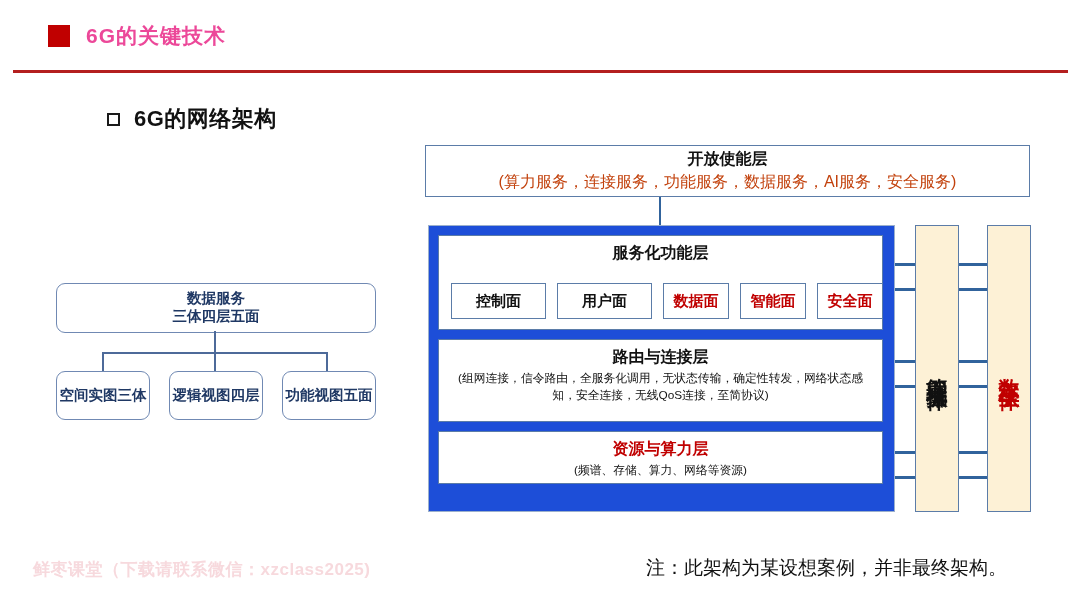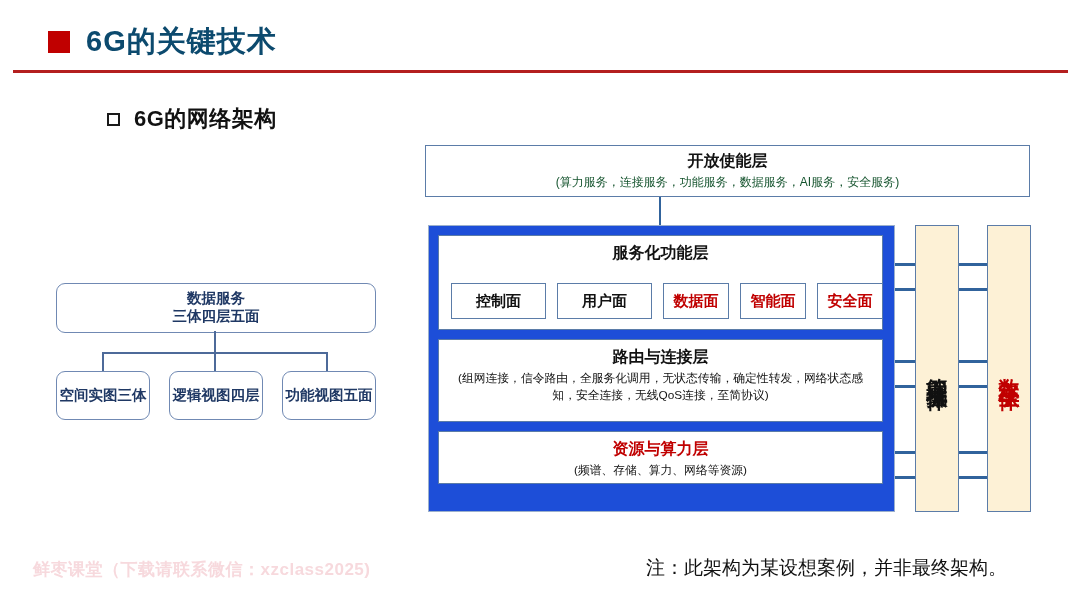--- a/index.html
+++ b/index.html
@@ -6,21 +6,21 @@
   body{
     width:1080px;height:608px;background:#ffffff;overflow:hidden;
     font-family:"Liberation Sans","DejaVu Sans",sans-serif;
     position:relative;
   }
   .slide{position:absolute;inset:0;}
 
   
   .hdr{position:absolute;left:48px;top:22px;display:flex;align-items:center;gap:16px;}
   .hdr-sq{width:22px;height:22px;background:#c00000;}
-  .hdr-txt{font-size:29px;font-weight:bold;color:#0c4a6e;letter-spacing:1px;}
+  .hdr-txt{font-size:21px;font-weight:bold;color:#ec4899;letter-spacing:1px;}
   .hdr-rule{position:absolute;left:13px;top:70px;width:1055px;height:3px;background:#b41f1f;}
 
   .sub{position:absolute;left:63px;top:104px;display:flex;align-items:center;gap:14px;margin-left:44px;}
   .sub-sq{width:13px;height:13px;border:2px solid #1a1a1a;background:#fff;box-sizing:border-box;}
   .sub-txt{font-size:22px;font-weight:bold;color:#111;letter-spacing:.5px;}
 
   
   .tree{position:absolute;left:56px;top:283px;width:320px;height:140px;}
   .t-root{position:absolute;left:0;top:0;width:318px;height:48px;border:1.6px solid #7089b3;
           border-radius:9px;background:#fff;display:flex;flex-direction:column;
@@ -40,21 +40,21 @@
   .lnk-v2{left:158px;top:69px;width:1.8px;height:19px;}
   .lnk-v3{left:270px;top:69px;width:1.8px;height:19px;}
 
   
   .arch{position:absolute;left:425px;top:145px;width:610px;height:375px;}
 
   .open-layer{position:absolute;left:0;top:0;width:605px;height:52px;box-sizing:border-box;
               border:1.6px solid #5b7ca8;background:#fff;
               display:flex;flex-direction:column;align-items:center;justify-content:center;}
   .ol-title{font-size:16px;font-weight:bold;color:#111;}
-  .ol-sub{font-size:12px;color:#14532d;margin-top:2px;}
+  .ol-sub{font-size:16px;color:#c2410c;margin-top:2px;}
 
   .conn-open{position:absolute;left:234px;top:52px;width:2.4px;height:28px;background:#31639c;}
 
   .cream{position:absolute;left:3px;top:80px;width:467px;height:287px;box-sizing:border-box;
          border:1.4px solid #9bb0cc;background:#1d4ed8;}
 
   .lyr{position:absolute;left:9px;width:445px;box-sizing:border-box;border:1.6px solid #5b7ca8;
        background:#fff;}
   .lyr-svc{top:9px;height:95px;}
   .lyr-rt{top:113px;height:83px;}

